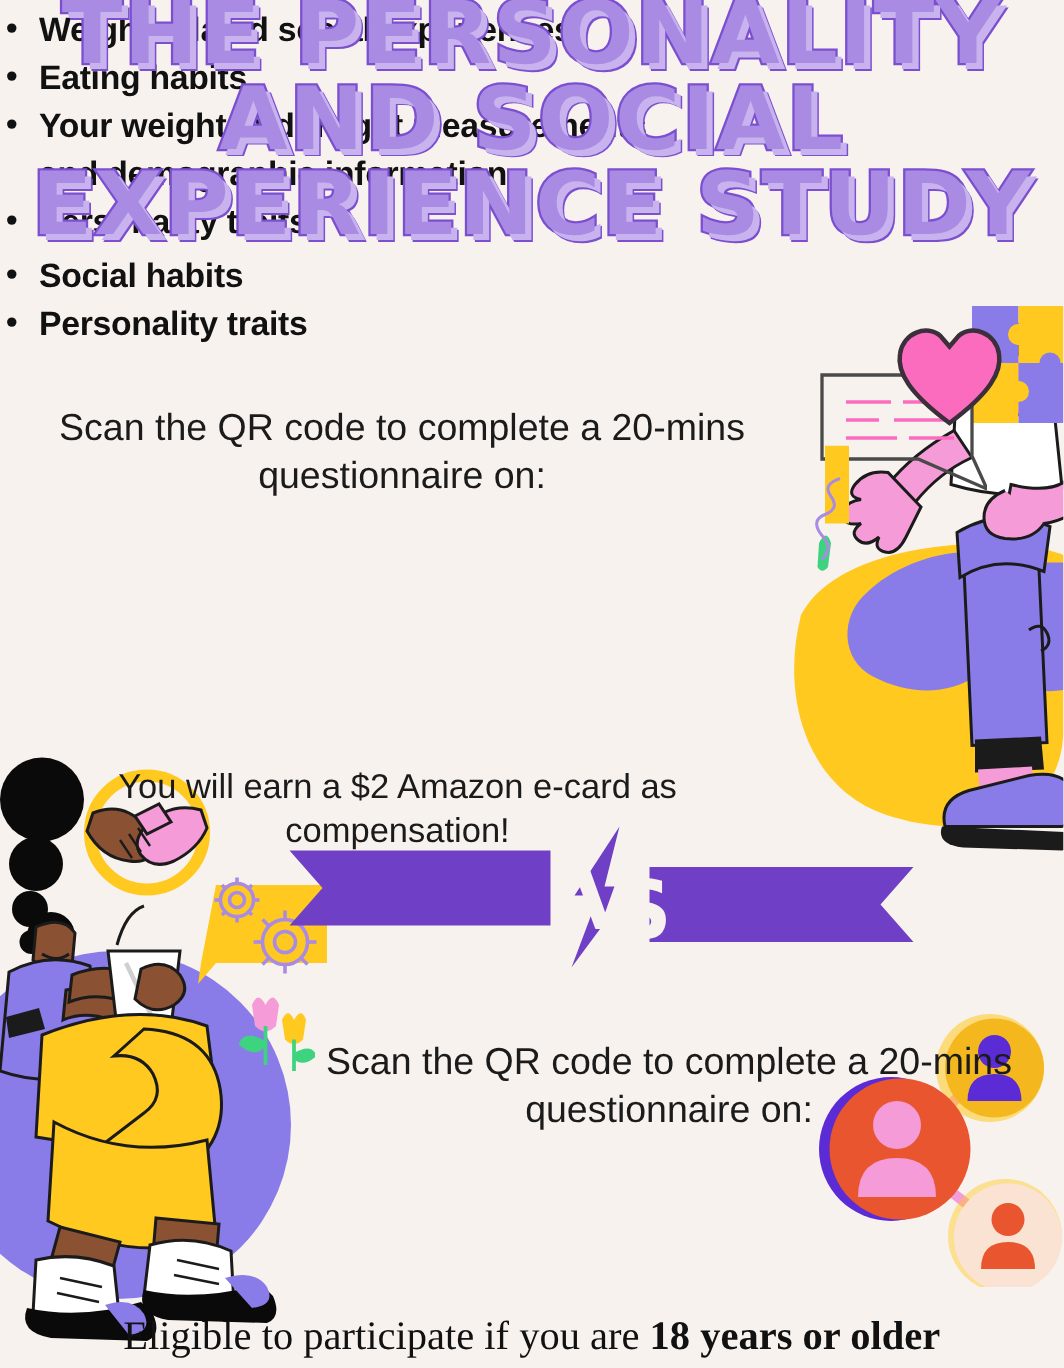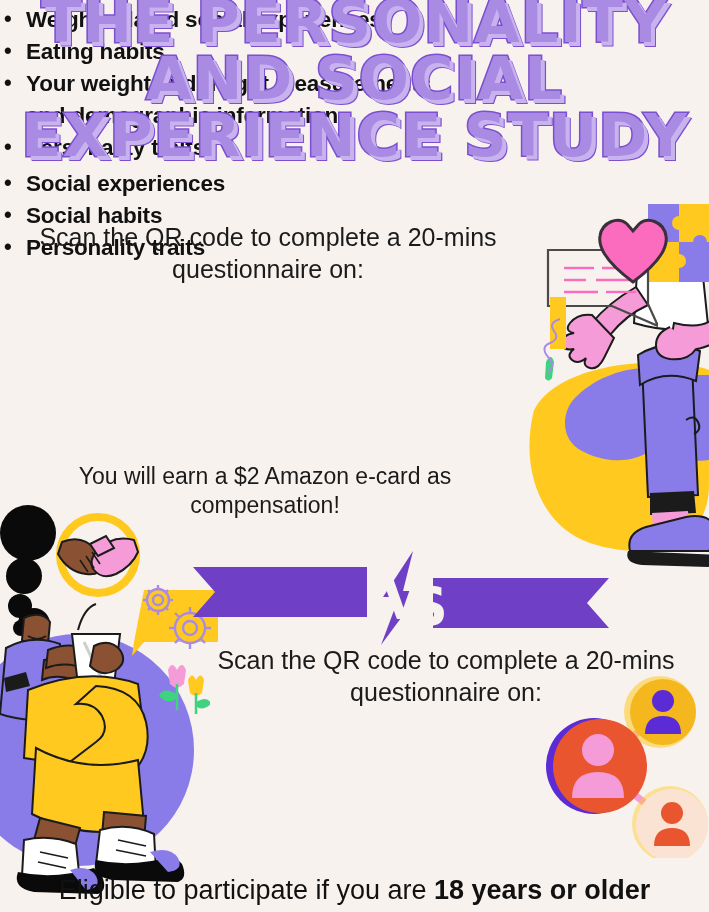--- a/index.html
+++ b/index.html
@@ -6,21 +6,21 @@
   body{
     width:709px;height:912px;
     background:#F8F2EE;
     font-family:"Liberation Sans", sans-serif;
     overflow:hidden;position:relative;
   }
   .stage{position:absolute;inset:0;width:709px;height:912px;overflow:hidden;}
 
   
   .art{position:absolute;pointer-events:none;}
-  .txt{position:absolute;}
+  .txt{position:absolute;margin-top:48px;}
 
   
   .title-block{
     position:absolute;left:0;top:-6px;width:709px;
     text-align:center;z-index:6;
   }
   .title-line{
     font-family:"DejaVu Sans", sans-serif;
     font-weight:bold;
     color:#A98BE3;
@@ -56,21 +56,21 @@
 
   #top-lead{left:8px;top:222px;width:520px;}
   #top-bullets{left:60px;top:300px;width:470px;}
   #top-note{left:50px;top:462px;width:430px;}
 
   #bot-lead{left:186px;top:645px;width:520px;}
   #bot-bullets{left:238px;top:725px;width:400px;}
 
   .footer{
     position:absolute;left:0;bottom:6px;width:709px;text-align:center;
-    font-size:27px;color:#111;font-weight:400;z-index:7;
+    font-size:27px;color:#111;font-weight:400;z-index:7;font-family:Liberation Serif, serif;
   }
   .footer b{font-weight:bold;}
 
   
   #vs-banner{left:185px;top:545px;width:430px;height:105px;z-index:5;}
 </style>
 </head>
 <body>
 
 <div class="stage">
@@ -282,21 +282,20 @@
     <li>Eating habits</li>
     <li>Your weight and height measurements and demographic information</li>
     <li>Personality traits</li>
   </ul>
 
   <div class="txt note" id="top-note" style="z-index:6">You will earn a $2 Amazon e-card as compensation!</div>
 
   <div class="txt lead" id="bot-lead" style="z-index:6">Scan the QR code to complete a 20-mins questionnaire on:</div>
 
   <ul class="bullets" id="bot-bullets" style="z-index:6">
-    <li>Social experiences</li>
     <li>Social habits</li>
     <li>Personality traits</li>
   </ul>
 
   <div class="footer">
     <span>Eligible to participate if you are </span><b>18 years or older</b>
   </div>
 
 </div>
 

